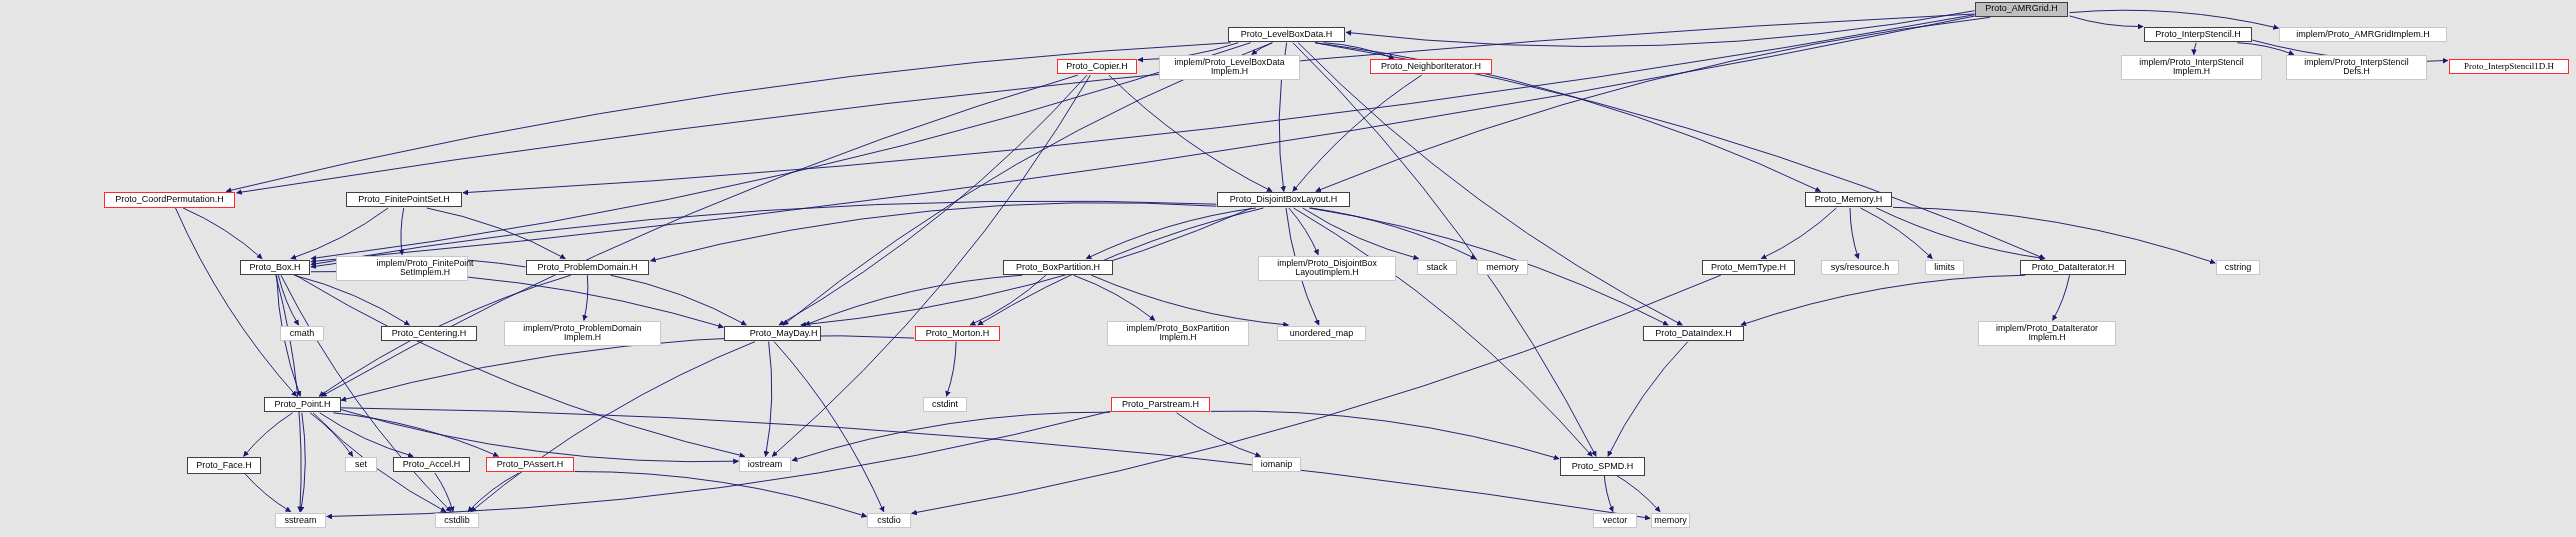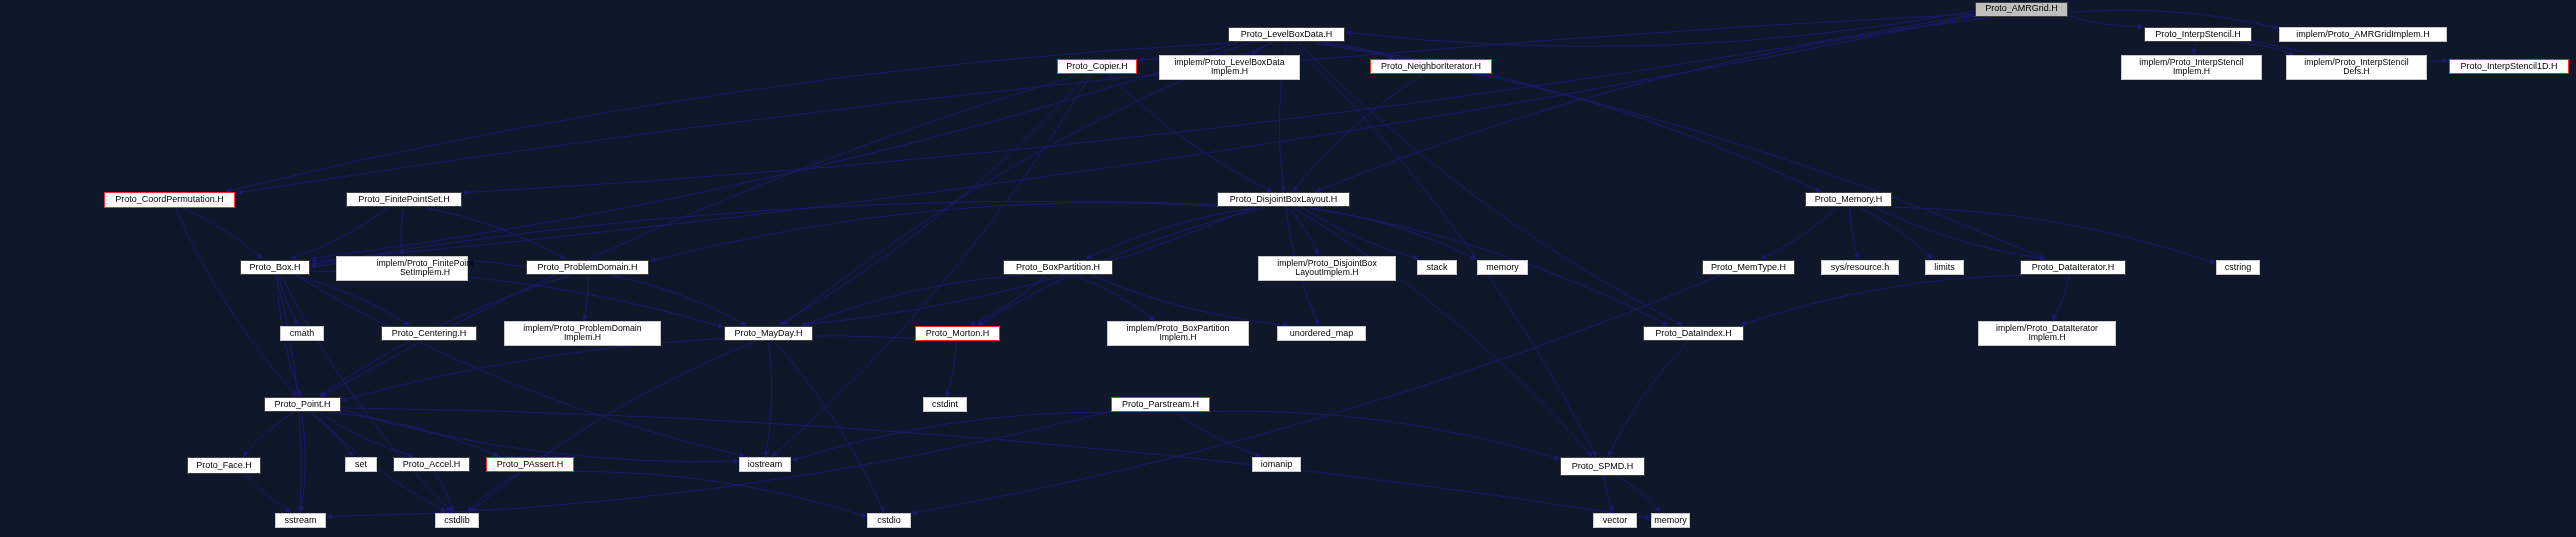--- a/index.html
+++ b/index.html
@@ -1,17 +1,17 @@
 <!DOCTYPE html>
 <html style="font-size:12.7px"><head>
 <meta charset="utf-8">
 <style>
   html,body{margin:0;padding:0;background:#ffffff;}
   body{font-family:"Liberation Sans",sans-serif;}
-  #graph{position:relative;width:2576px;height:537px;background:#0f172a;overflow:hidden;}
+  #graph{position:relative;width:2576px;height:537px;background:#e5e5e5;overflow:hidden;}
   #edges{position:absolute;left:0;top:0;width:2576px;height:537px;pointer-events:none;}
   .node{position:absolute;box-sizing:border-box;display:flex;align-items:center;justify-content:center;
         text-align:center;background:#ffffff;color:#000000;line-height:1.08;
         font-family:"Liberation Sans",sans-serif;font-size:9px;white-space:pre-line;}
   .node.sys{border:0.8px solid #c8c8c8;}
   .node.hdr{border:1.3px solid #404040;}
   .node.red{border:1.3px solid #ff2a2a;}
   .node.root{border:1.3px solid #404040;background:#bfbfbf;}
   .node span{display:block;padding:0 2.4px;}
 </style>
@@ -123,21 +123,21 @@
       <div class="node hdr" style="left: 2144px; top: 27px; width: 108px; height: 15px;"><span>Proto_InterpStencil.H</span></div>
       <div class="node sys" style="left: 2279px; top: 27px; width: 168px; height: 15px;"><span>implem/Proto_AMRGridImplem.H</span></div>
       <div class="node red" style="left: 1057px; top: 59px; width: 80px; height: 15px;"><span>Proto_Copier.H</span></div>
       <div class="node sys" style="left: 1159px; top: 55px; width: 141px; height: 24.5px; font-size: 8.7px;"><span>implem/Proto_LevelBoxData
 Implem.H</span></div>
       <div class="node red" style="left: 1370px; top: 59px; width: 122px; height: 15px;"><span>Proto_NeighborIterator.H</span></div>
       <div class="node sys" style="left: 2121px; top: 55px; width: 141px; height: 24.5px; font-size: 8.7px;"><span>implem/Proto_InterpStencil
 Implem.H</span></div>
       <div class="node sys" style="left: 2286px; top: 55px; width: 141px; height: 24.5px; font-size: 8.7px;"><span>implem/Proto_InterpStencil
 Defs.H</span></div>
-      <div class="node red" style="left: 2449px; top: 59px; width: 120px; height: 15px;"><span>Proto_InterpStencil1D.H</span></div>
+      <div class="node red" style="left: 2449px; top: 59px; width: 120px; height: 15px; font-family: Liberation Serif, serif;"><span>Proto_InterpStencil1D.H</span></div>
       <div class="node red" style="left: 104px; top: 192px; width: 131px; height: 16px;"><span>Proto_CoordPermutation.H</span></div>
       <div class="node hdr" style="left: 346px; top: 192px; width: 116px; height: 15px;"><span>Proto_FinitePointSet.H</span></div>
       <div class="node hdr" style="left: 1217px; top: 192px; width: 133px; height: 15px;"><span>Proto_DisjointBoxLayout.H</span></div>
       <div class="node hdr" style="left: 1805px; top: 192px; width: 87px; height: 15px;"><span>Proto_Memory.H</span></div>
       <div class="node hdr" style="left: 240px; top: 260px; width: 70px; height: 15px;"><span>Proto_Box.H</span></div>
       <div class="node sys" style="left: 336px; top: 256px; width: 132px; height: 24.5px; font-size: 8.7px; padding-left: 46px;"><span>implem/Proto_FinitePoint
 SetImplem.H</span></div>
       <div class="node hdr" style="left: 526px; top: 260px; width: 123px; height: 15px;"><span>Proto_ProblemDomain.H</span></div>
       <div class="node hdr" style="left: 1003px; top: 260px; width: 110px; height: 15px;"><span>Proto_BoxPartition.H</span></div>
       <div class="node sys" style="left: 1258px; top: 256px; width: 138px; height: 24.5px; font-size: 8.7px;"><span>implem/Proto_DisjointBox
@@ -146,21 +146,21 @@
       <div class="node sys" style="left: 1477px; top: 260px; width: 51px; height: 15px;"><span>memory</span></div>
       <div class="node hdr" style="left: 1702px; top: 260px; width: 93px; height: 15px;"><span>Proto_MemType.H</span></div>
       <div class="node sys" style="left: 1821px; top: 260px; width: 78px; height: 15px;"><span>sys/resource.h</span></div>
       <div class="node sys" style="left: 1925px; top: 260px; width: 39px; height: 15px;"><span>limits</span></div>
       <div class="node hdr" style="left: 2020px; top: 260px; width: 106px; height: 15px;"><span>Proto_DataIterator.H</span></div>
       <div class="node sys" style="left: 2216px; top: 260px; width: 44px; height: 15px;"><span>cstring</span></div>
       <div class="node sys" style="left: 280px; top: 326px; width: 44px; height: 15px;"><span>cmath</span></div>
       <div class="node hdr" style="left: 381px; top: 326px; width: 96px; height: 15px;"><span>Proto_Centering.H</span></div>
       <div class="node sys" style="left: 504px; top: 321px; width: 157px; height: 24.5px; font-size: 8.7px;"><span>implem/Proto_ProblemDomain
 Implem.H</span></div>
-      <div class="node hdr" style="left: 724px; top: 326px; width: 89px; height: 15px;"><span>Proto_MayDay.H</span></div>
+      <div class="node hdr" style="left: 724px; top: 326px; width: 97px; height: 15px; justify-content: flex-end;"><span>Proto_MayDay.H</span></div>
       <div class="node red" style="left: 915px; top: 326px; width: 85px; height: 15px;"><span>Proto_Morton.H</span></div>
       <div class="node sys" style="left: 1107px; top: 321px; width: 142px; height: 24.5px; font-size: 8.7px;"><span>implem/Proto_BoxPartition
 Implem.H</span></div>
       <div class="node sys" style="left: 1277px; top: 326px; width: 89px; height: 15px;"><span>unordered_map</span></div>
       <div class="node hdr" style="left: 1643px; top: 326px; width: 101px; height: 15px;"><span>Proto_DataIndex.H</span></div>
       <div class="node sys" style="left: 1978px; top: 321px; width: 138px; height: 24.5px; font-size: 8.7px;"><span>implem/Proto_DataIterator
 Implem.H</span></div>
       <div class="node hdr" style="left: 264px; top: 397px; width: 77px; height: 15px;"><span>Proto_Point.H</span></div>
       <div class="node sys" style="left: 923px; top: 397px; width: 44px; height: 15px;"><span>cstdint</span></div>
       <div class="node red" style="left: 1111px; top: 397px; width: 99px; height: 15px;"><span>Proto_Parstream.H</span></div>

